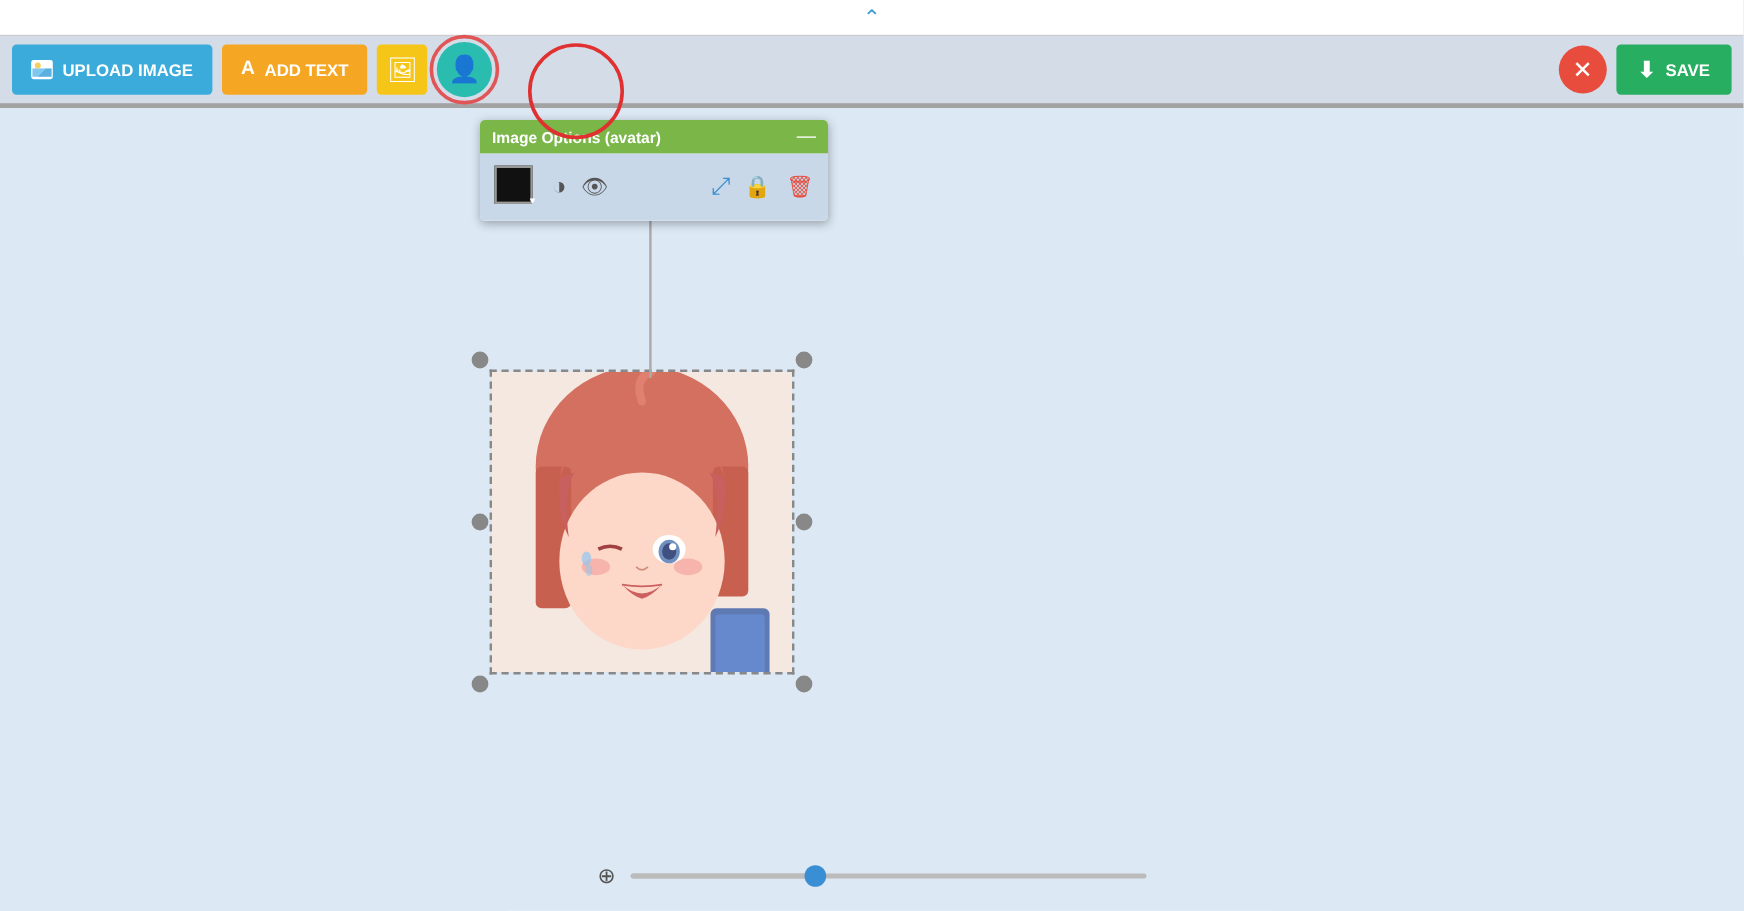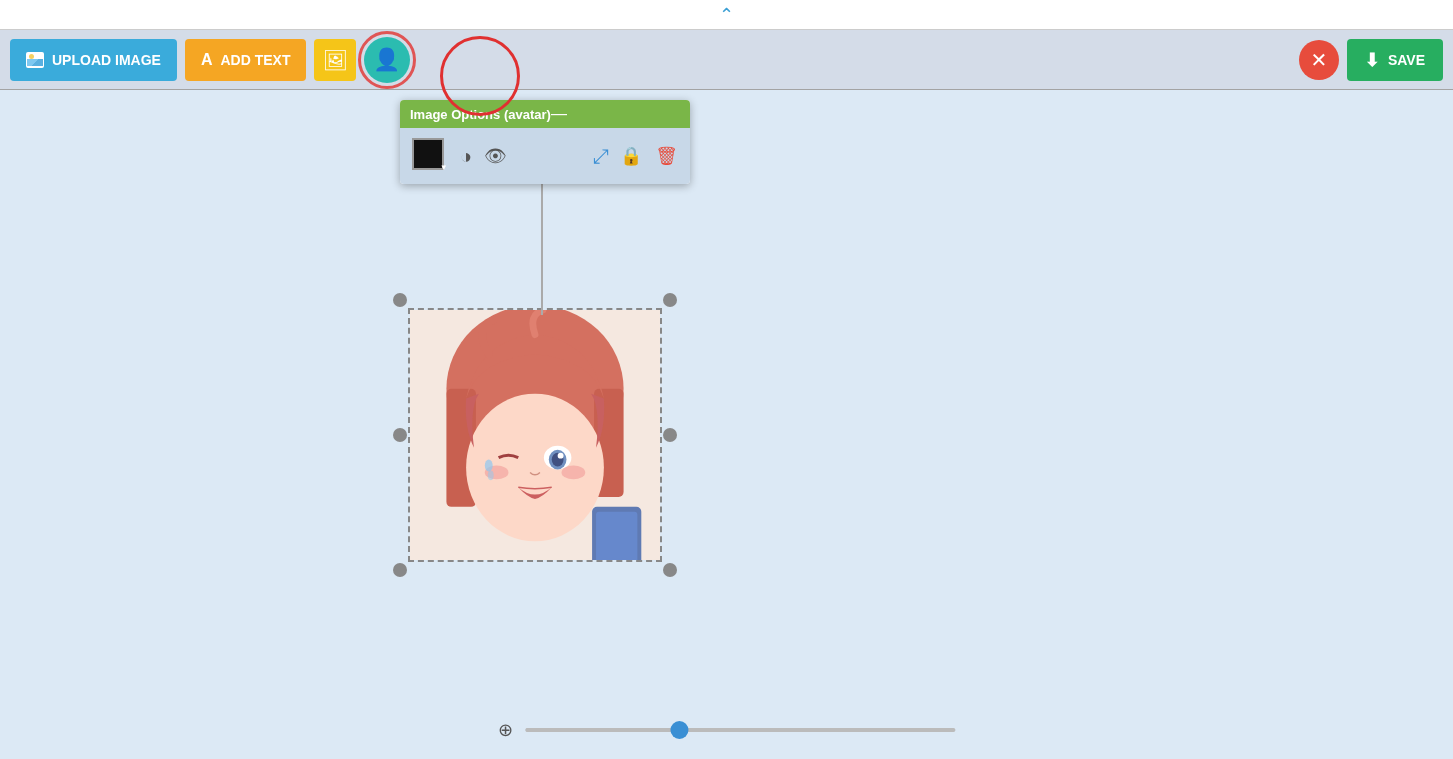--- a/index.html
+++ b/index.html
@@ -26,21 +26,21 @@
       font-size: 18px;
     }
 
     
     .toolbar {
       background: #d4dce8;
       height: 60px;
       display: flex;
       align-items: center;
       padding: 0 10px;
-      border-bottom: 1px solid #a3a3a3;
+      border-bottom: 4px solid #a3a3a3;
       gap: 8px;
       position: relative;
     }
 
     .btn-upload {
       background: #3aabdb;
       color: white;
       border: none;
       border-radius: 4px;
       padding: 0 16px;
@@ -170,20 +170,21 @@
     }
 
     .panel-header {
       background: #7ab648;
       color: white;
       padding: 6px 10px;
       font-size: 13px;
       font-weight: bold;
       display: flex;
       align-items: center;
+      justify-content: space-between;
     }
 
     .panel-minimize {
       background: none;
       border: none;
       color: white;
       font-size: 16px;
       cursor: pointer;
       line-height: 1;
     }

